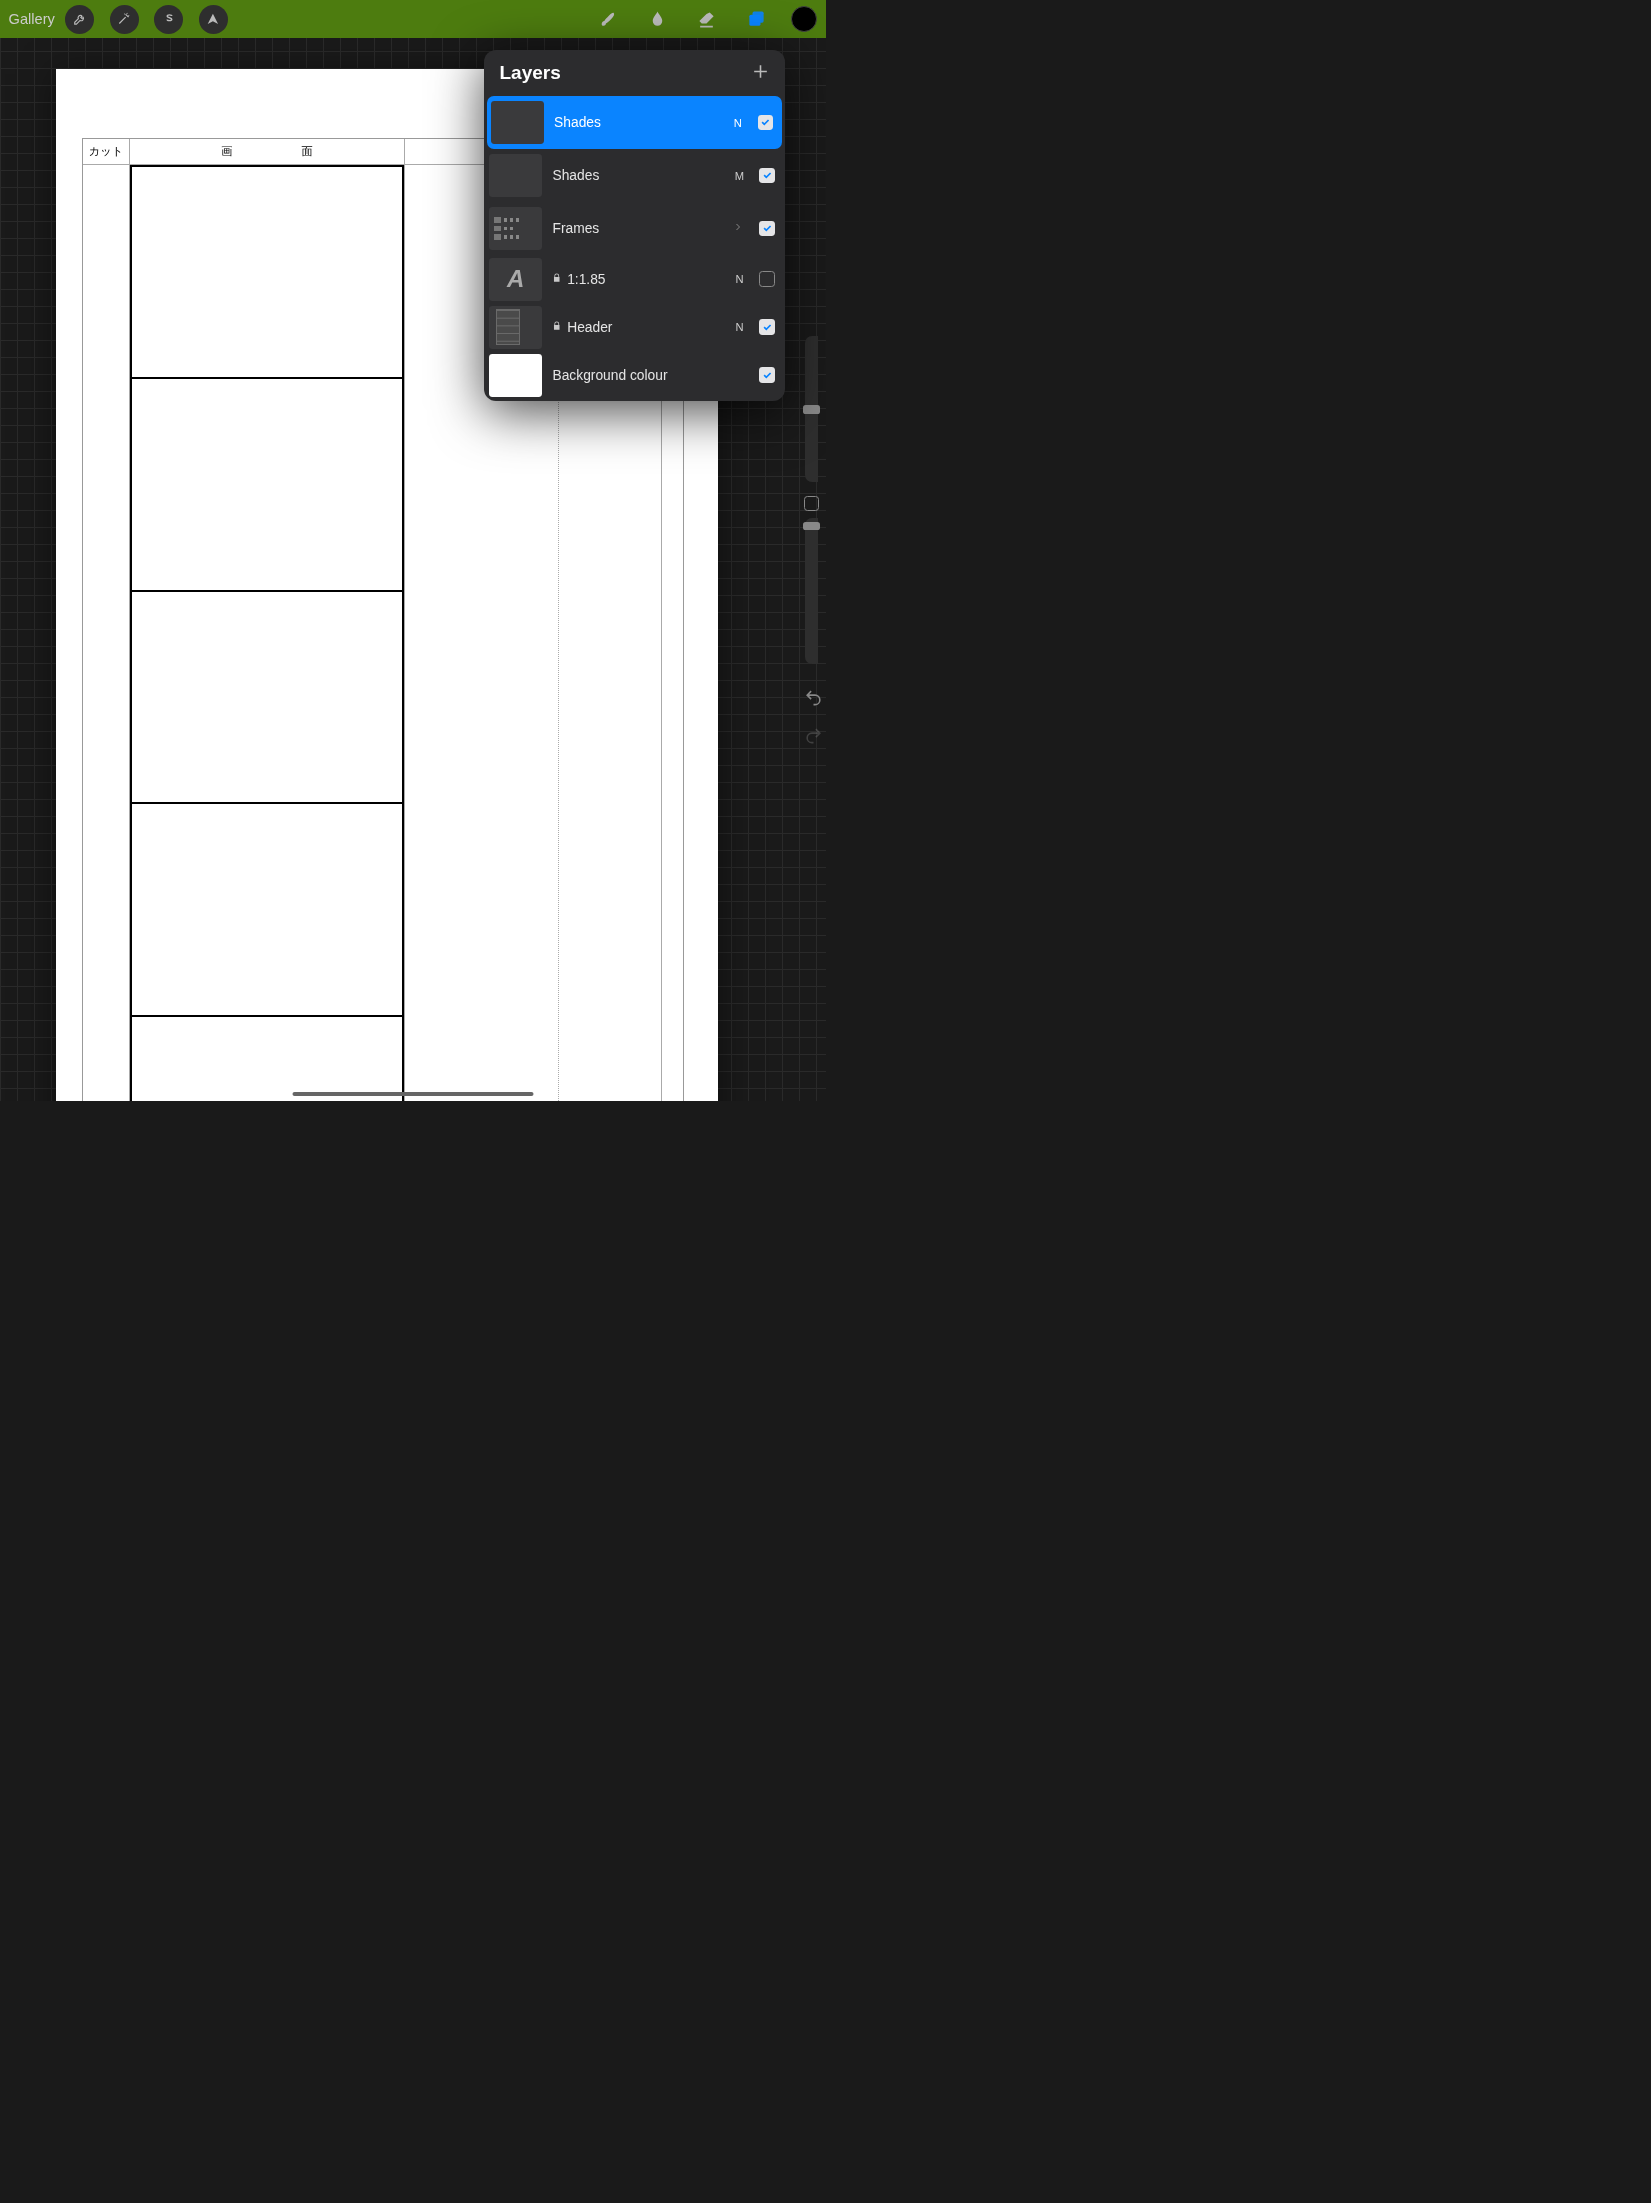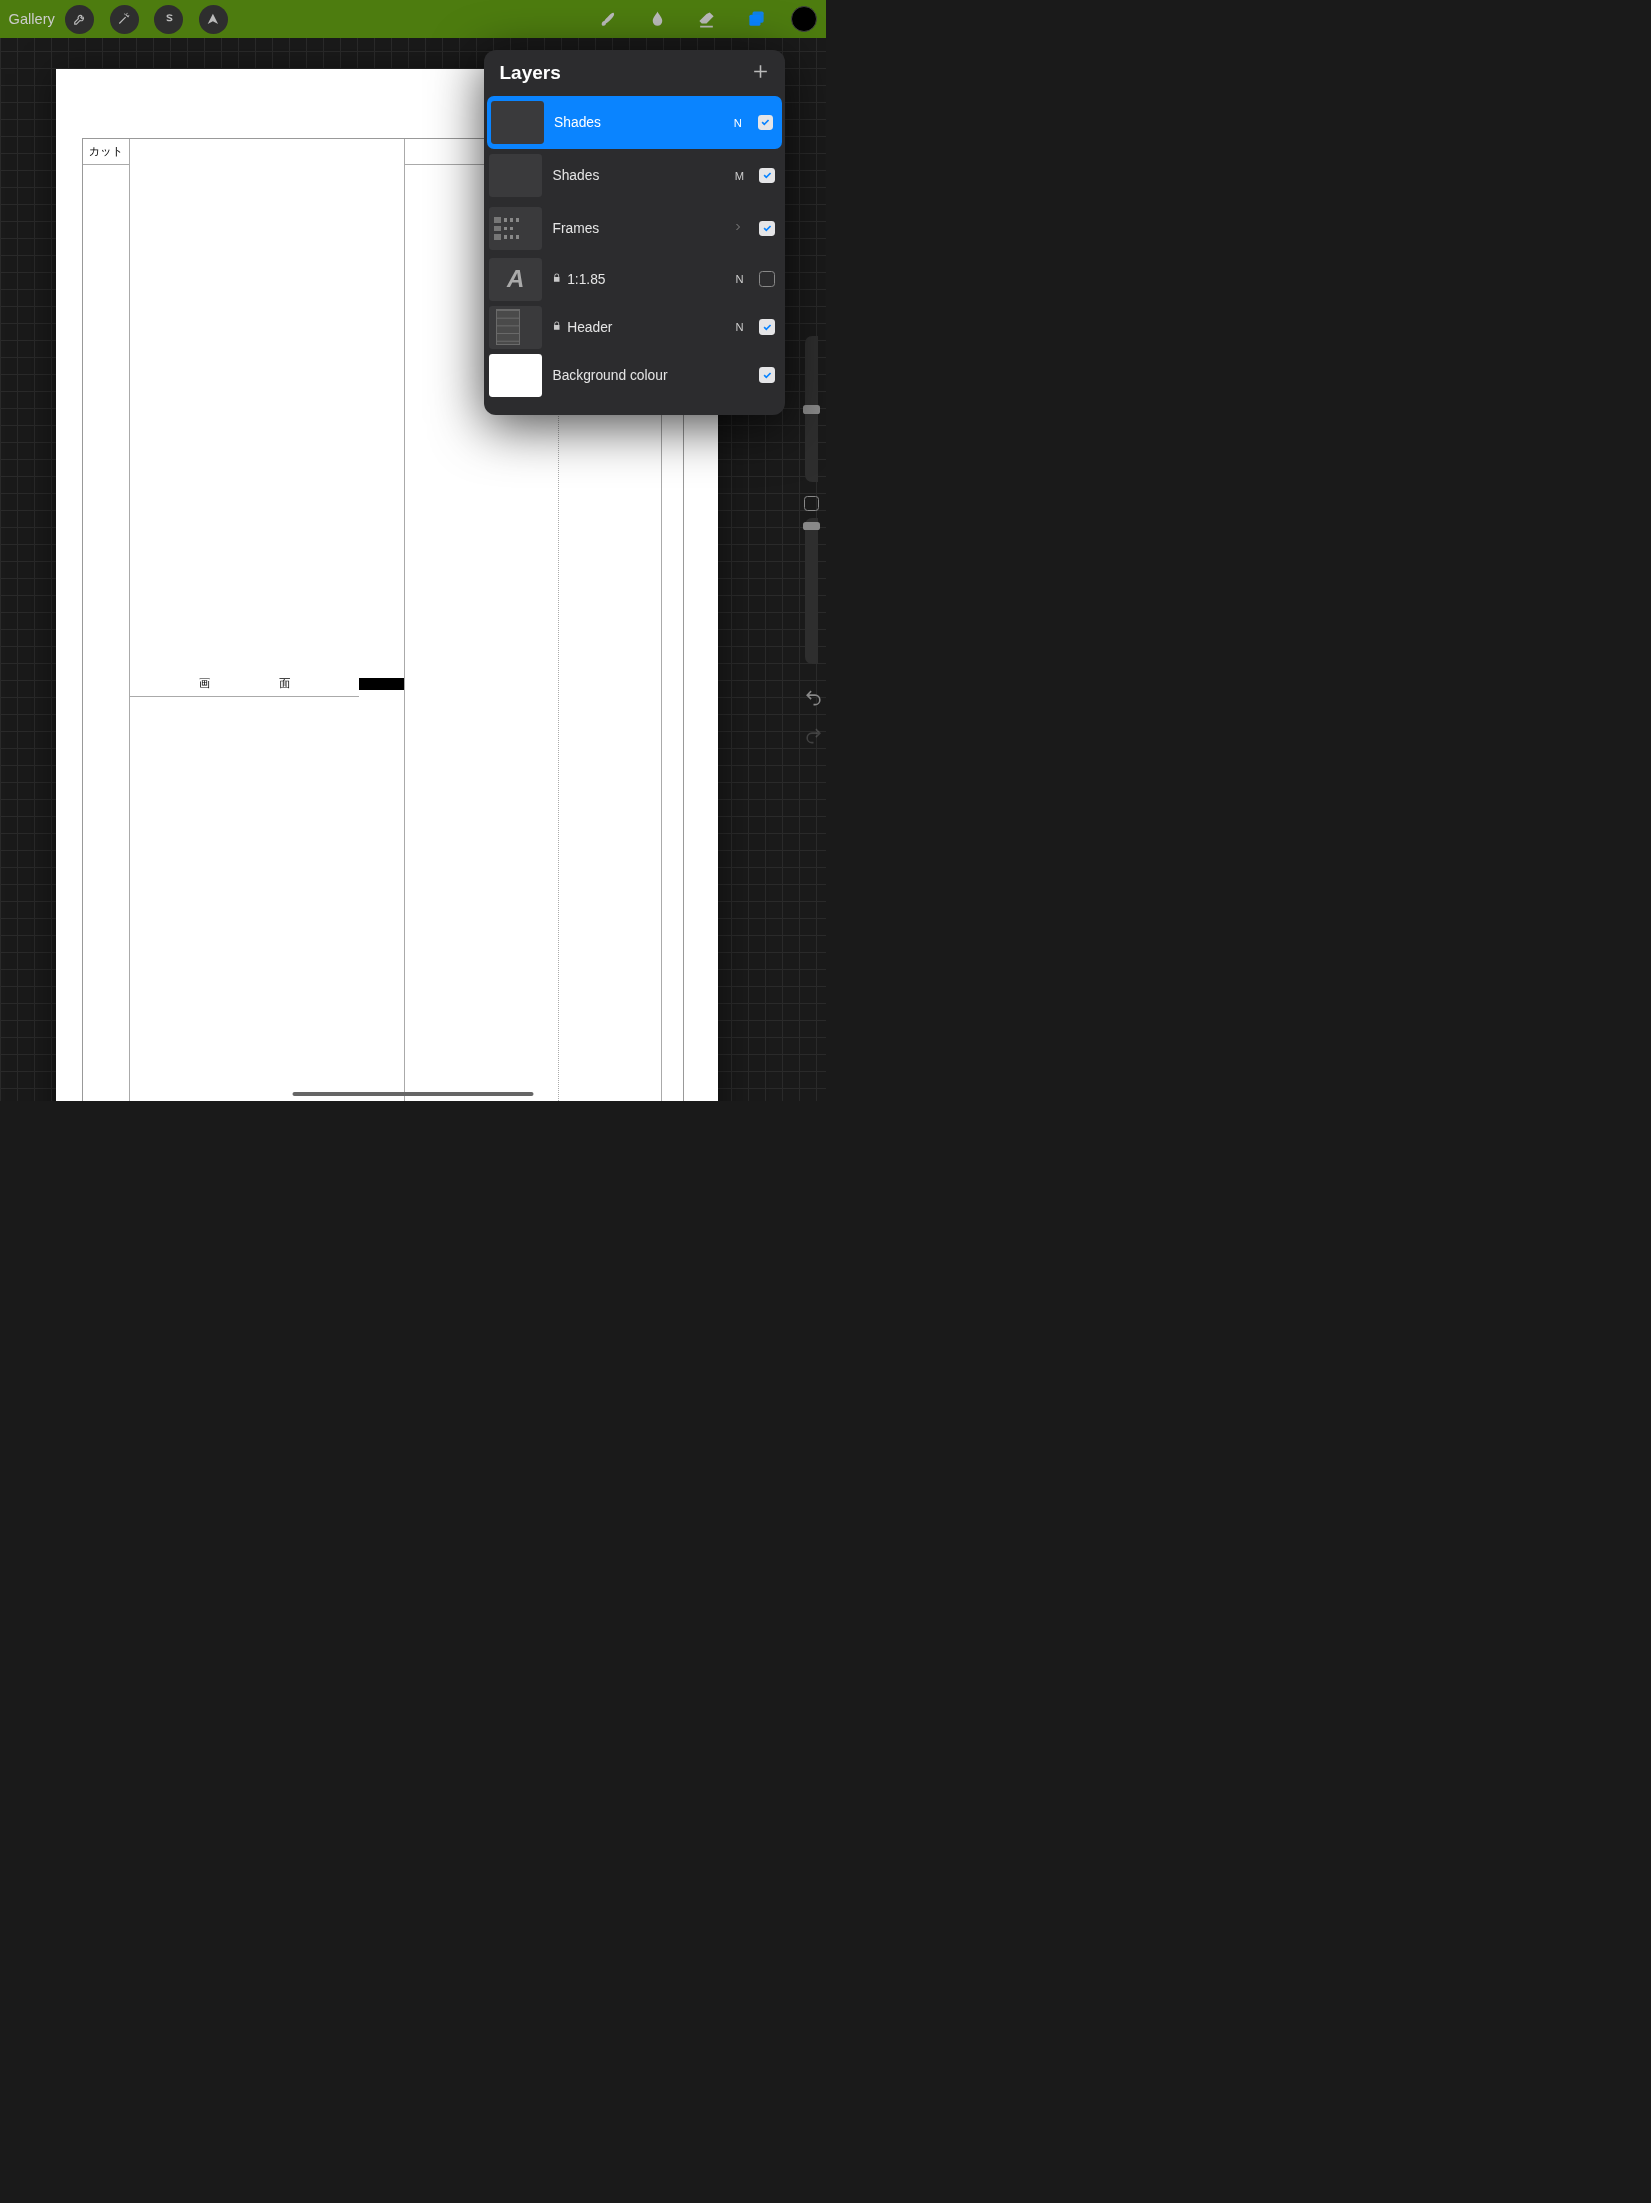--- a/index.html
+++ b/index.html
@@ -92,22 +92,21 @@
   }
   .sb-col1 {
     width: 47px;
     border-right: 0.9px solid #aaa;
   }
   .sb-col1 .hdr { height: 26px; border-bottom: 0.9px solid #aaa; display:flex; align-items:center; justify-content:center; }
   .sb-col2 {
     width: 275px;
     border-right: 0.9px solid #aaa;
     display: flex;
-    flex-direction: row;
-    align-items: center;
+    flex-direction: column;
   }
   .sb-col2 .hdr { height: 26px; border-bottom:0.9px solid #aaa; display:flex; align-items:center; justify-content:center; letter-spacing: 69px; text-indent: 69px; }
   .sb-frames {
     flex: 1;
     border: 2.6px solid #000;
     display: flex;
     flex-direction: column;
   }
   .sb-frames .frame {
     flex: 1;
@@ -136,21 +135,21 @@
   .layers-panel {
     position: absolute;
     top: 50px;
     right: 41px;
     width: 301px;
     background: #2c2c2e;
     border-radius: 12px;
     box-shadow: 0 10.3px 52px rgba(0,0,0,0.7);
     z-index: 50;
     overflow: hidden;
-    padding-bottom: 16px;
+    padding-bottom: 2px;
   }
   .layers-header {
     display: flex;
     align-items: center;
     justify-content: space-between;
     padding: 12px 15.5px 12px 15.5px;
   }
   .layers-header h2 { font-size: 19px; color: #fff; font-weight: 600; }
   .layers-header .plus { color: #bbb; cursor: pointer; }
   .layer-row {

